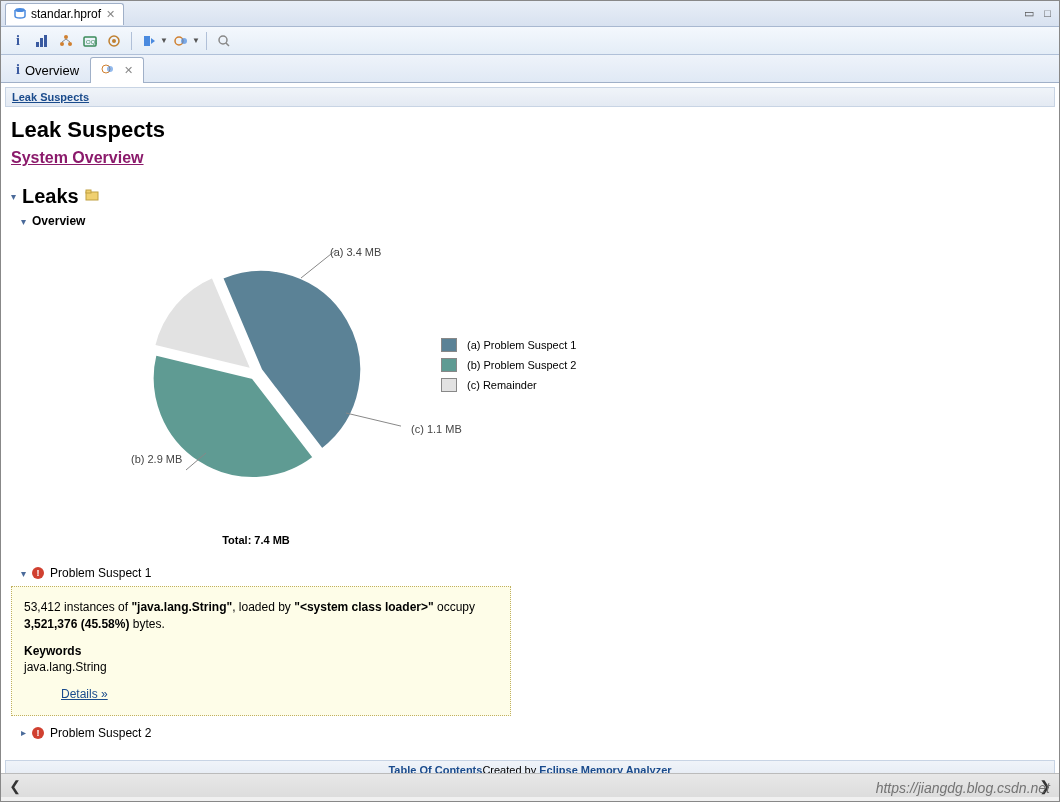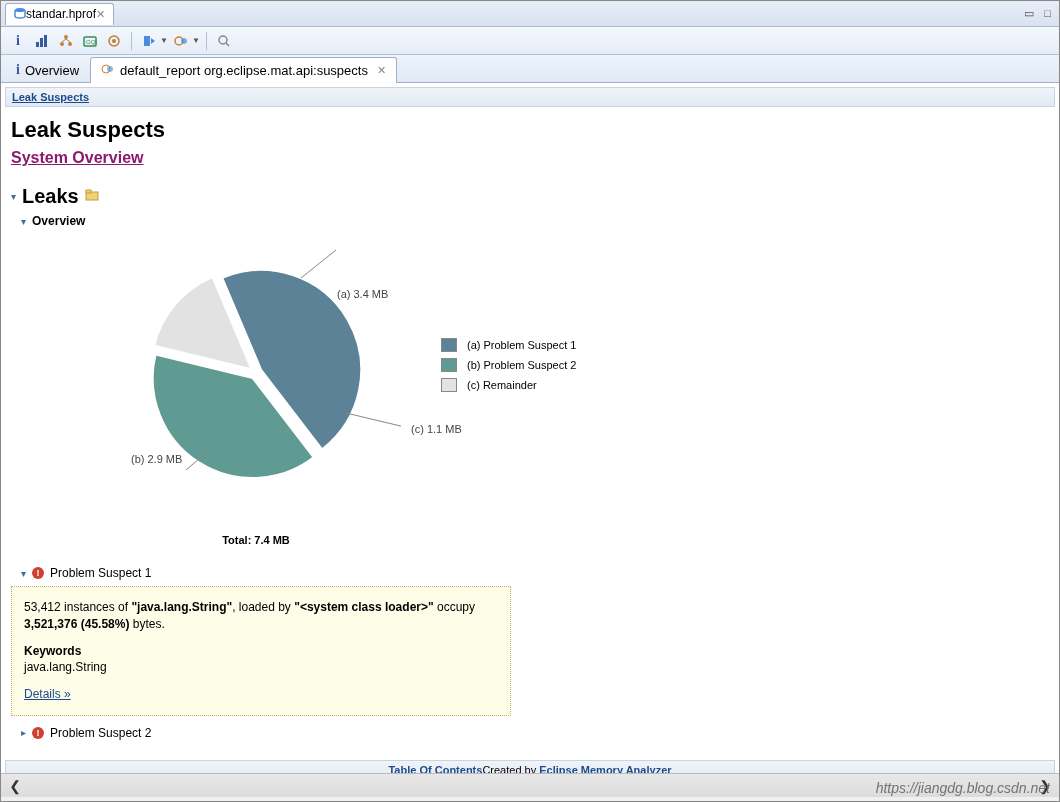--- a/index.html
+++ b/index.html
@@ -20,20 +20,21 @@
   padding-left: 4px;
   border-bottom: 1px solid #a8b8d0;
 }
 .editor-tab {
   background: #fff;
   border: 1px solid #a0b0c8;
   border-bottom: none;
   padding: 3px 8px;
   display: flex;
   align-items: center;
+  gap: 5px;
   font-size: 12px;
   border-radius: 3px 3px 0 0;
 }
 .win-controls {
   margin-left: auto;
   padding-right: 8px;
   display: flex;
   gap: 10px;
 }
 .win-controls span {
@@ -309,21 +310,20 @@
 <div class="report-tabs">
   <div class="report-tab">
     <span class="icon-i">i</span>
     <span>Overview</span>
   </div>
   <div class="report-tab active">
     <span><svg width="14" height="14">
           <circle cx="5" cy="7" r="4" fill="none" stroke="#d08030" stroke-width="1"></circle>
           <circle cx="9" cy="7" r="3" fill="#4a8adf" opacity="0.6"></circle>
         </svg></span>
-    <span>default_report  org.eclipse.mat.api:suspects</span>
     <span style="color:#888;font-size:11px;margin-left:4px;">✕</span>
   </div>
 </div>
 
 <div class="content-area">
   <div class="breadcrumb">
     <a href="#">Leak Suspects</a>
   </div>
   <div class="report-body">
     <h1>Leak Suspects</h1>
@@ -348,21 +348,21 @@
       <div>
         <div class="pie-wrap">
           <svg id="pie-svg" width="290" height="270" viewBox="0 0 290 270">
               <path d="M 150.1848263922517 131.98046770472473 L 111.24299216138667 39.87436830443622 A 100 100 0 0 1 211.0788387601129 211.3020868116414 Z" fill="#5b8296" stroke="#fff" stroke-width="2"></path>
               <path d="M 141.72973919127298 140.03044672399022 L 202.62375155913418 219.3520658309069 A 100 100 0 0 1 44.52059300433456 116.57022725343896 Z" fill="#5f9b93" stroke="#fff" stroke-width="2"></path>
               <path d="M 140.42567910285567 131.11727050517956 L 43.21653291591724 107.6570510346283 A 100 100 0 0 1 101.48384487199057 39.011171104891076 Z" fill="#e2e2e2" stroke="#fff" stroke-width="2"></path>
               <line x1="190" y1="40" x2="225" y2="12" stroke="#888" stroke-width="1"></line>
               <line x1="235" y1="175" x2="298" y2="190" stroke="#888" stroke-width="1"></line>
               <line x1="95" y1="215" x2="75" y2="232" stroke="#888" stroke-width="1"></line>
             </svg>
-          <div class="pie-label" style="left:226px;top:8px;margin-top:42px;">(a)  3.4 MB</div>
+          <div class="pie-label" style="left:219px;top:8px;">(a)  3.4 MB</div>
           <div class="pie-label" style="left:300px;top:185px;">(c)  1.1 MB</div>
           <div class="pie-label" style="left:20px;top:215px;">(b)  2.9 MB</div>
         </div>
         <div class="pie-total">Total: 7.4 MB</div>
       </div>
       <div class="legend" id="legend-box">
           <div class="legend-row">
             <div class="legend-swatch" style="background:#5b8296"></div>
             <span>(a)  Problem Suspect 1</span>
           </div>
@@ -383,21 +383,21 @@
       <span class="error-dot">!</span>
       <span class="title-small">Problem Suspect 1</span>
     </div>
     <div class="suspect-box">
       <p>
         <span>53,412 instances of </span><b>"java.lang.String"</b><span>, loaded by </span><b>"&lt;system class loader&gt;"</b><span> occupy </span><br>
         <b>3,521,376 (45.58%)</b><span> bytes.</span>
       </p>
       <p style="margin-top:10px;"><b>Keywords</b><br>
       <span>java.lang.String</span></p>
-      <p style="margin-top:10px;"><a href="#">Details »</a></p>
+      <p style="margin-top:10px;margin-left:37px;"><a href="#">Details »</a></p>
     </div>
 
     
     <div class="section-head" style="margin-left:10px;">
       <span class="arrow">▸</span>
       <span class="error-dot">!</span>
       <span class="title-small">Problem Suspect 2</span>
     </div>
   </div>
 

